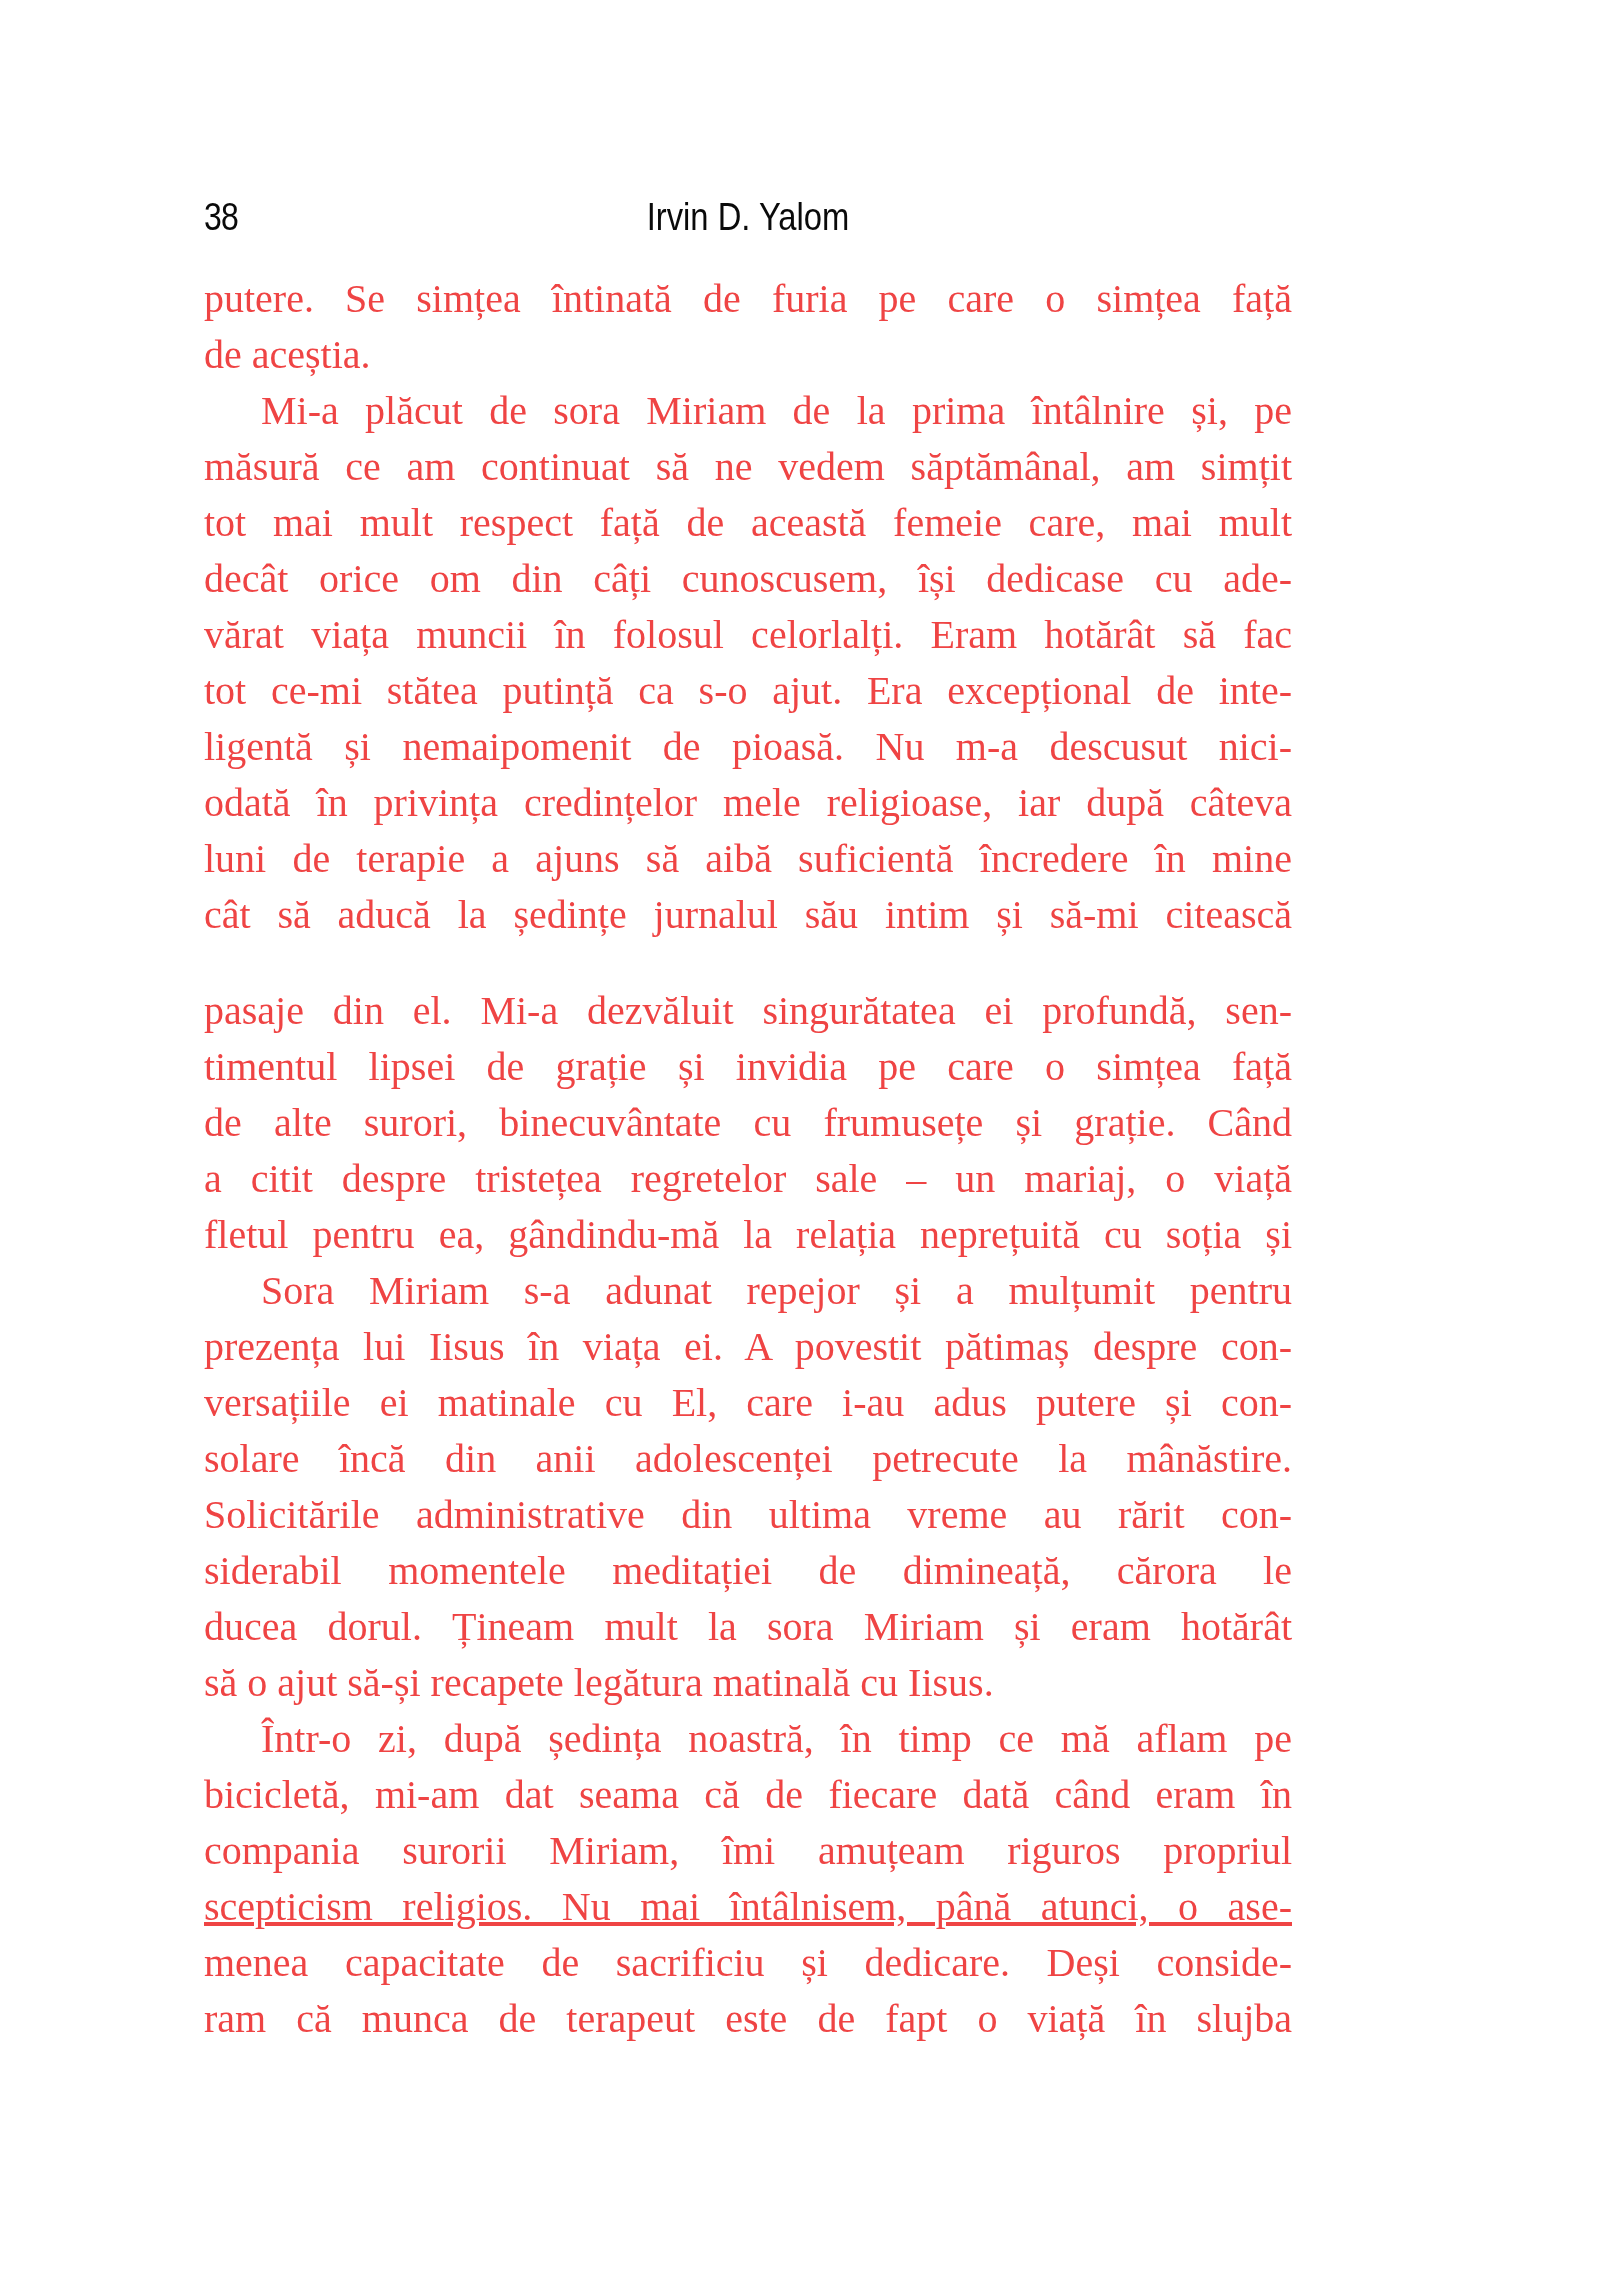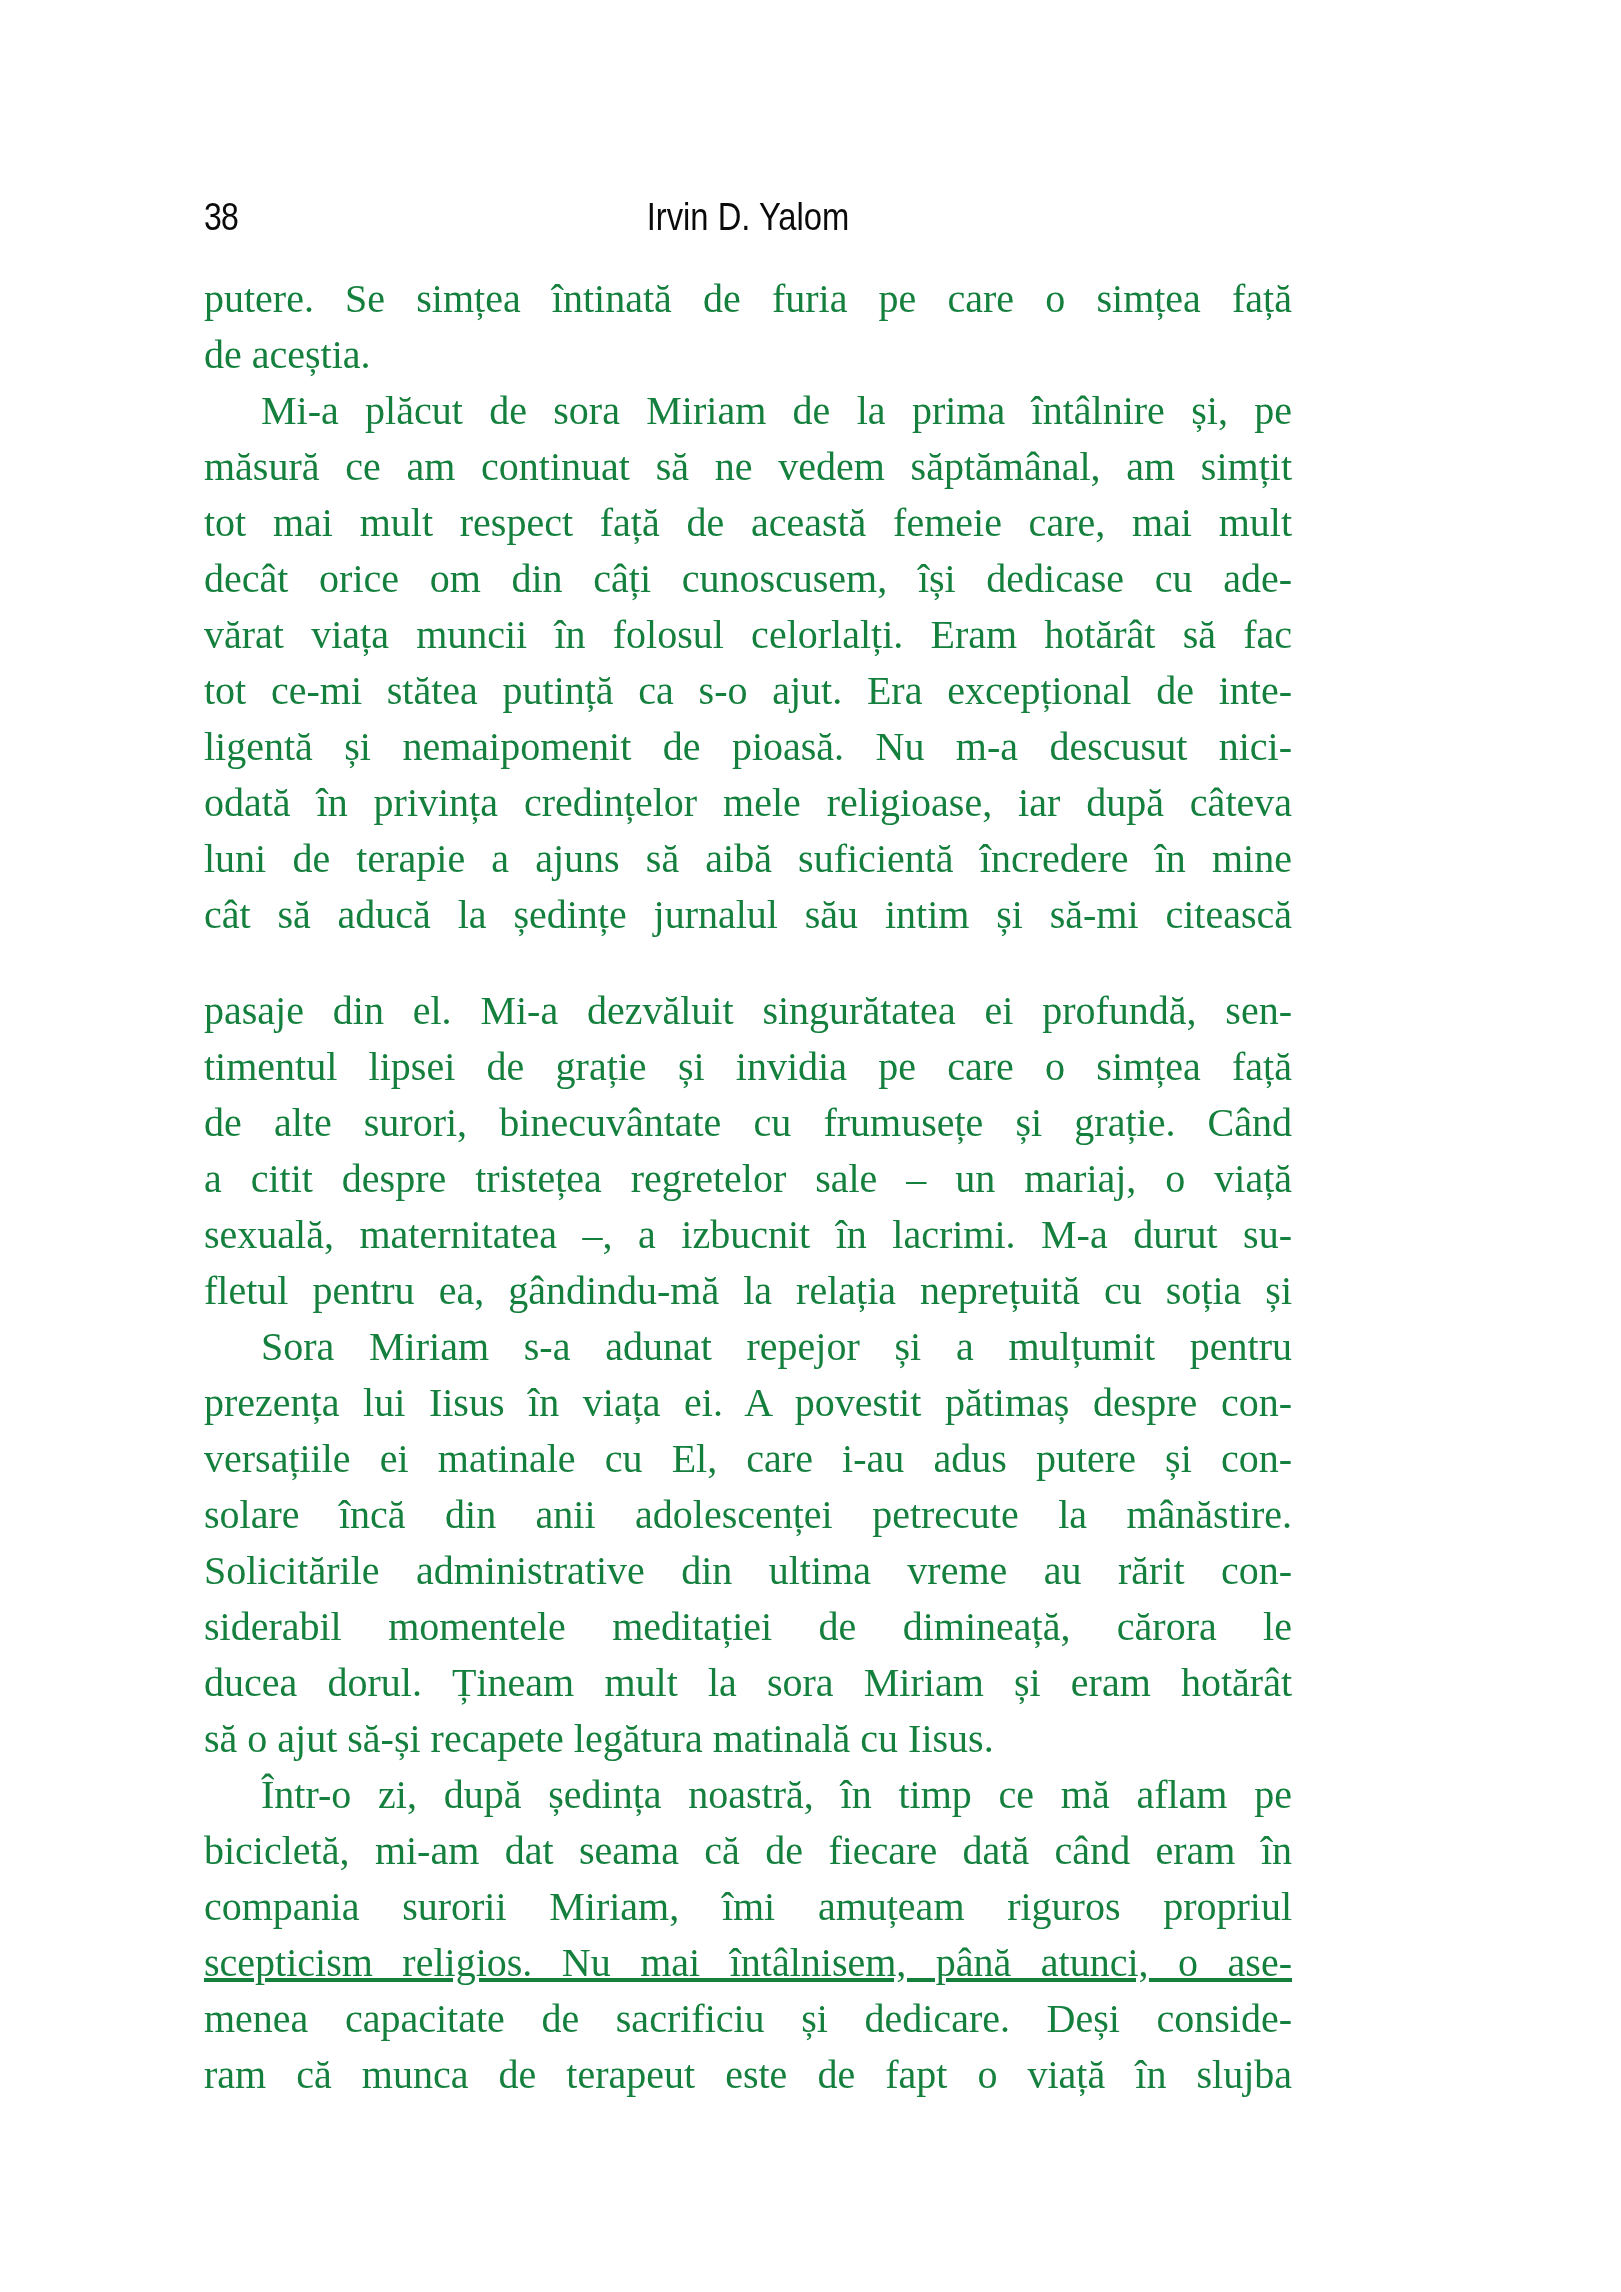--- a/index.html
+++ b/index.html
@@ -50,21 +50,21 @@
       transform: scaleX(0.84);
       transform-origin: center center;
     }
     .body-text {
       position: absolute;
       left: 204px;
       top: 271px;
       width: 1088px;
       font-family: "Liberation Serif", "DejaVu Serif", serif;
       font-size: 40px;
-      color: #15803d;
+      color: #ef4444;
     }
     .line {
       display: block;
       height: 56px;
       line-height: 56px;
       white-space: nowrap;
       overflow: visible;
       text-align: justify;
       text-align-last: justify;
       word-spacing: 0;
@@ -98,21 +98,20 @@
     <div class="line" style="white-space: normal; overflow: hidden;">vărat viața muncii în folosul celorlalți. Eram hotărât să fac</div>
     <div class="line" style="white-space: normal; overflow: hidden;">tot ce-mi stătea putință ca s-o ajut. Era excepțional de inte-</div>
     <div class="line" style="white-space: normal; overflow: hidden;">ligentă și nemaipomenit de pioasă. Nu m-a descusut nici-</div>
     <div class="line" style="white-space: normal; overflow: hidden;">odată în privința credințelor mele religioase, iar după câteva</div>
     <div class="line" style="white-space: normal; overflow: hidden;">luni de terapie a ajuns să aibă suficientă încredere în mine</div>
     <div class="line" style="white-space: normal; overflow: hidden;">cât să aducă la ședințe jurnalul său intim și să-mi citească</div>
     <div class="line" style="white-space: normal; overflow: hidden; margin-top: 40px;">pasaje din el. Mi-a dezvăluit singurătatea ei profundă, sen-</div>
     <div class="line" style="white-space: normal; overflow: hidden;">timentul lipsei de grație și invidia pe care o simțea față</div>
     <div class="line" style="white-space: normal; overflow: hidden;">de alte surori, binecuvântate cu frumusețe și grație. Când</div>
     <div class="line" style="white-space: normal; overflow: hidden;">a citit despre tristețea regretelor sale – un mariaj, o viață</div>
-    <div class="line" style="white-space: normal; overflow: hidden;">sexuală, maternitatea –, a izbucnit în lacrimi. M-a durut su-</div>
     <div class="line" style="white-space: normal; overflow: hidden;">fletul pentru ea, gândindu-mă la relația neprețuită cu soția și</div>
     <div class="line indent" style="white-space: normal; overflow: hidden;">Sora Miriam s-a adunat repejor și a mulțumit pentru</div>
     <div class="line" style="white-space: normal; overflow: hidden;">prezența lui Iisus în viața ei. A povestit pătimaș despre con-</div>
     <div class="line" style="white-space: normal; overflow: hidden;">versațiile ei matinale cu El, care i-au adus putere și con-</div>
     <div class="line" style="white-space: normal; overflow: hidden;">solare încă din anii adolescenței petrecute la mânăstire.</div>
     <div class="line" style="white-space: normal; overflow: hidden;">Solicitările administrative din ultima vreme au rărit con-</div>
     <div class="line" style="white-space: normal; overflow: hidden;">siderabil momentele meditației de dimineață, cărora le</div>
     <div class="line" style="white-space: normal; overflow: hidden;">ducea dorul. Țineam mult la sora Miriam și eram hotărât</div>
     <div class="line last" style="white-space: normal; overflow: hidden;">să o ajut să-și recapete legătura matinală cu Iisus.</div>
     <div class="line indent" style="white-space: normal; overflow: hidden;">Într-o zi, după ședința noastră, în timp ce mă aflam pe</div>

